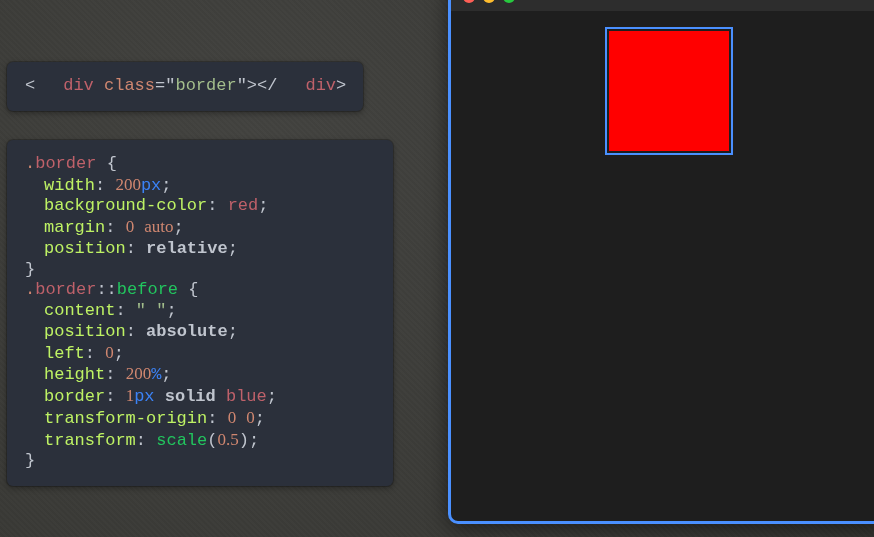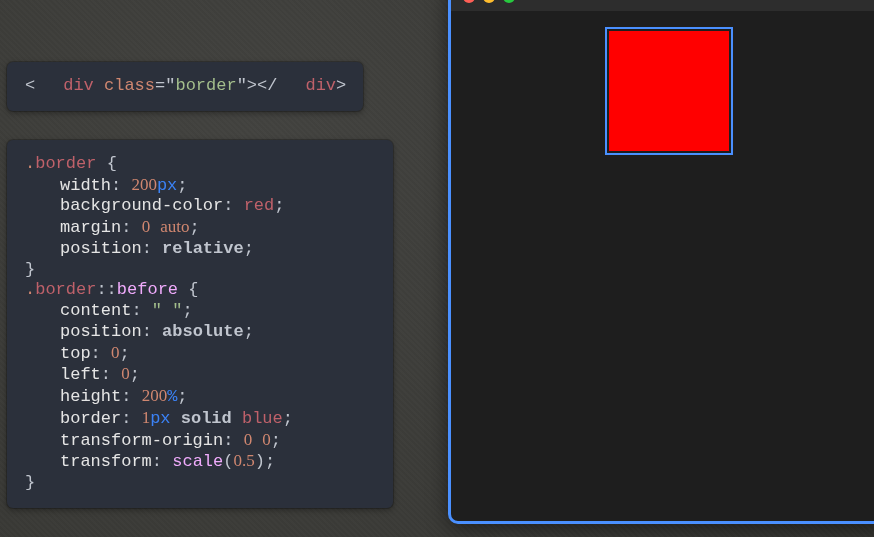--- a/index.html
+++ b/index.html
@@ -11,26 +11,26 @@
   #html-panel{left:7px;top:62px;width:320px;}
   #css-panel{left:7px;top:140px;width:350px;}
 
   .tok-punct{color:#c0c5ce;}
   .tok-tag{color:#bf616a;margin-left:28px;}
   .tok-attr{color:#d08770;}
   .tok-op{color:#c0c5ce;}
   .tok-str{color:#a3be8c;}
   .tok-sel{color:#d08770;}
   .tok-class{color:#bf616a;}
-  .tok-prop{color:#e5e5e5;margin-left:16px;}
+  .tok-prop{color:#bef264;}
   .tok-num{color:#d08770;font-family:Liberation Serif, serif;}
   .tok-unit{color:#3b82f6;}
   .tok-kw{color:#c0c5ce;font-weight:bold;}
   .tok-val{color:#bf616a;}
-  .tok-func{color:#f0abfc;}
+  .tok-func{color:#22c55e;}
   .line{white-space:pre;}
   .indent{display:inline-block;width:19px;}
 
   
   #preview{position:absolute;left:448px;top:-20px;width:436px;height:538px;background:#1e1e1e;border:3px solid #4a90ff;border-radius:10px;box-shadow:0 4px 20px rgba(0,0,0,0.5);overflow:hidden;}
   #titlebar{height:28px;background:#2d2d2d;display:flex;align-items:center;padding-left:12px;gap:8px;}
   .traffic{width:12px;height:12px;border-radius:50%;}
   .tl-red{background:#ff5f56;}
   .tl-yellow{background:#ffbd2e;}
   .tl-green{background:#27c93f;}
@@ -51,21 +51,20 @@
   <div class="line"><span class="tok-sel">.</span><span class="tok-class">border</span><span> </span><span class="tok-punct">{</span></div>
   <div class="line"><span class="indent"></span><span class="tok-prop">width</span><span class="tok-punct">: </span><span class="tok-num">200</span><span class="tok-unit">px</span><span class="tok-punct">;</span></div>
   <div class="line"><span class="indent"></span><span class="tok-prop">background-color</span><span class="tok-punct">: </span><span class="tok-val">red</span><span class="tok-punct">;</span></div>
   <div class="line"><span class="indent"></span><span class="tok-prop">margin</span><span class="tok-punct">: </span><span class="tok-num">0</span><span> </span><span class="tok-num">auto</span><span class="tok-punct">;</span></div>
   <div class="line"><span class="indent"></span><span class="tok-prop">position</span><span class="tok-punct">: </span><span class="tok-kw">relative</span><span class="tok-punct">;</span></div>
   <div class="line"><span class="tok-punct">}</span></div>
 
   <div class="line"><span class="tok-sel">.</span><span class="tok-class">border</span><span class="tok-punct">::</span><span class="tok-func">before</span><span> </span><span class="tok-punct">{</span></div>
   <div class="line"><span class="indent"></span><span class="tok-prop">content</span><span class="tok-punct">: </span><span class="tok-str">" "</span><span class="tok-punct">;</span></div>
   <div class="line"><span class="indent"></span><span class="tok-prop">position</span><span class="tok-punct">: </span><span class="tok-kw">absolute</span><span class="tok-punct">;</span></div>
-  <div class="line"><span class="indent"></span><span class="tok-prop">top</span><span class="tok-punct">: </span><span class="tok-num">0</span><span class="tok-punct">;</span></div>
   <div class="line"><span class="indent"></span><span class="tok-prop">left</span><span class="tok-punct">: </span><span class="tok-num">0</span><span class="tok-punct">;</span></div>
   <div class="line"><span class="indent"></span><span class="tok-prop">height</span><span class="tok-punct">: </span><span class="tok-num">200</span><span class="tok-unit">%</span><span class="tok-punct">;</span></div>
   <div class="line"><span class="indent"></span><span class="tok-prop">border</span><span class="tok-punct">: </span><span class="tok-num">1</span><span class="tok-unit">px</span><span> </span><span class="tok-kw">solid</span><span> </span><span class="tok-val">blue</span><span class="tok-punct">;</span></div>
   <div class="line"><span class="indent"></span><span class="tok-prop">transform-origin</span><span class="tok-punct">: </span><span class="tok-num">0</span><span> </span><span class="tok-num">0</span><span class="tok-punct">;</span></div>
   <div class="line"><span class="indent"></span><span class="tok-prop">transform</span><span class="tok-punct">: </span><span class="tok-func">scale</span><span class="tok-punct">(</span><span class="tok-num">0.5</span><span class="tok-punct">)</span><span class="tok-punct">;</span></div>
   <div class="line"><span class="tok-punct">}</span></div>
 </div>
 
 <div id="preview">
   <div id="titlebar">

